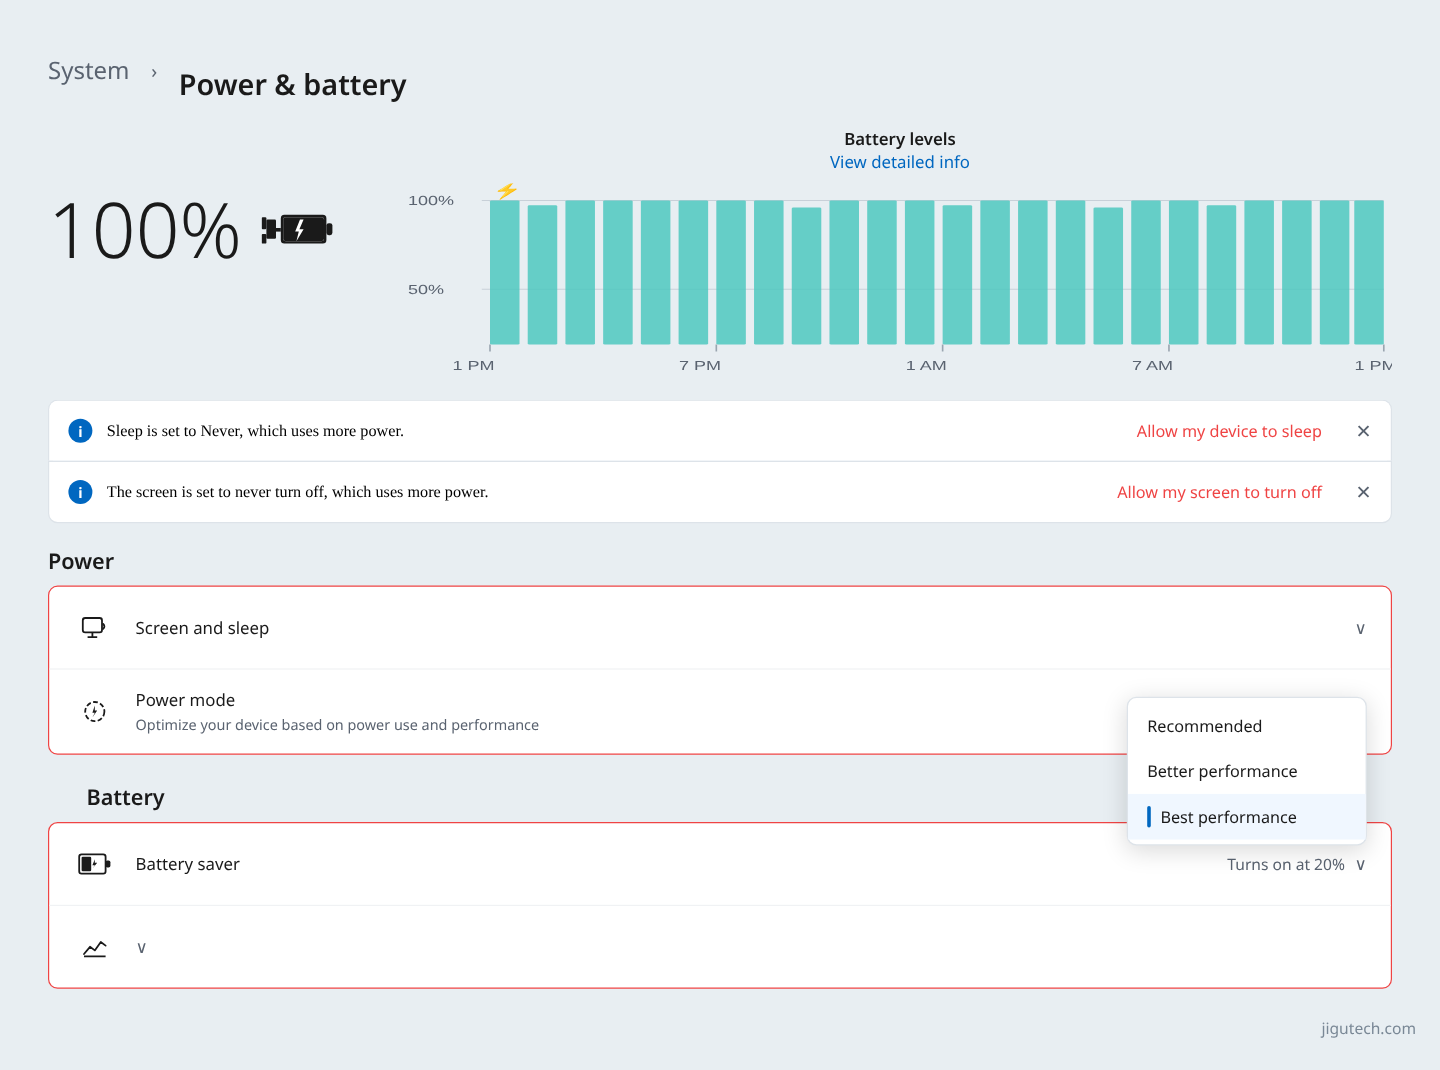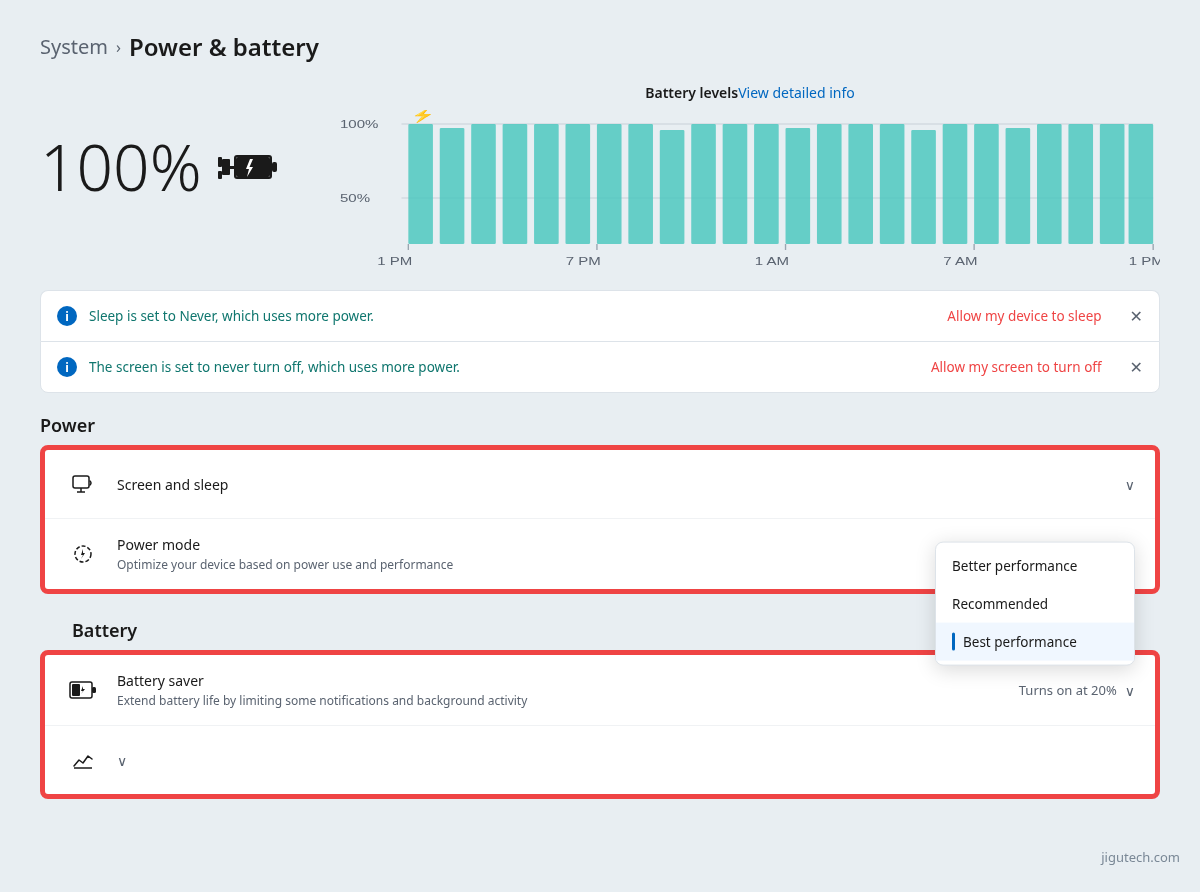--- a/index.html
+++ b/index.html
@@ -9,36 +9,37 @@
       color: #1a1a1a;
       width: 1200px;
       min-height: 892px;
       padding: 30px 40px;
     }
 
     
     .breadcrumb {
       display: flex;
       align-items: center;
-      gap: 8px;
+      gap: 18px;
       margin-bottom: 20px;
     }
     .breadcrumb-system {
       color: #5a6370;
       font-size: 20px;
       font-weight: 400;
     }
     .breadcrumb-chevron {
       color: #5a6370;
       font-size: 16px;
     }
     .breadcrumb-current {
       color: #1a1a1a;
       font-size: 24px;
       font-weight: 600;
+      margin-top: 24px;
     }
 
     
     .top-section {
       display: flex;
       align-items: flex-start;
       margin-bottom: 20px;
     }
     .battery-percentage {
       display: flex;
@@ -62,23 +63,24 @@
       height: 36px;
     }
 
     
     .battery-chart-container {
       flex: 1;
       padding-left: 20px;
     }
     .chart-header {
       display: flex;
-      justify-content: center;
+      justify-content: flex-start;
       align-items: center;
       margin-bottom: 8px;
+      flex-direction: column;
     }
     .chart-title {
       font-size: 14px;
       font-weight: 600;
       color: #1a1a1a;
     }
     .chart-link {
       color: #0067c0;
       font-size: 14px;
       text-decoration: none;
@@ -125,21 +127,22 @@
       font-size: 12px;
       font-weight: 700;
       display: flex;
       align-items: center;
       justify-content: center;
       flex-shrink: 0;
     }
     .notification-text {
       flex: 1;
       font-size: 13.5px;
-      color: #0f766e;
+      color: #000000;
+      font-family: Liberation Serif, serif;
     }
     .notification-action {
       color: #ef4444;
       font-size: 13.5px;
       cursor: pointer;
       white-space: nowrap;
     }
     .notification-close {
       color: #5a6370;
       font-size: 16px;
@@ -154,21 +157,21 @@
       font-weight: 600;
       color: #1a1a1a;
       margin-bottom: 8px;
       margin-top: 16px;
     }
 
     
     .settings-card {
       background: white;
       border-radius: 8px;
-      border: 5px solid #ef4444;
+      border: 1px solid #ef4444;
       overflow: visible;
       margin-bottom: 4px;
     }
     .settings-row {
       display: flex;
       align-items: center;
       padding: 16px 20px;
       border-bottom: 1px solid #f0f2f4;
       position: relative;
     }
@@ -389,24 +392,24 @@
       </svg>
     </div>
     <div class="row-content">
       <div class="row-title">Power mode</div>
       <div class="row-subtitle">Optimize your device based on power use and performance</div>
     </div>
     <div class="row-right">
 
       <div class="dropdown-menu">
         <div class="dropdown-item">
-          <span>Better performance</span>
+          <span>Recommended</span>
         </div>
         <div class="dropdown-item">
-          <span>Recommended</span>
+          <span>Better performance</span>
         </div>
         <div class="dropdown-item selected">
           <div class="selected-bar"></div>
           <span>Best performance</span>
         </div>
       </div>
     </div>
   </div>
 </div>
 
@@ -418,21 +421,20 @@
     <div class="row-icon">
       <svg width="28" height="24" viewBox="0 0 28 24" fill="none" xmlns="http://www.w3.org/2000/svg">
         <rect x="1" y="4" width="22" height="16" rx="2" stroke="#1a1a1a" stroke-width="1.5" fill="none"></rect>
         <rect x="23" y="9" width="4" height="6" rx="1.5" fill="#1a1a1a"></rect>
         <rect x="3" y="6" width="8" height="12" rx="1" fill="#1a1a1a"></rect>
         <path d="M14 8 L12 13 L14 13 L12 16 L16 11 L14 11 Z" fill="#1a1a1a"></path>
       </svg>
     </div>
     <div class="row-content">
       <div class="row-title">Battery saver</div>
-      <div class="row-subtitle">Extend battery life by limiting some notifications and background activity</div>
     </div>
     <div class="row-right">
       <span>Turns on at 20%</span>
       <span class="chevron-icon">∨</span>
     </div>
   </div>
 
   <div class="settings-row" style="border-bottom:none;">
     <div class="row-icon">
       <svg width="24" height="24" viewBox="0 0 24 24" fill="none" xmlns="http://www.w3.org/2000/svg">

